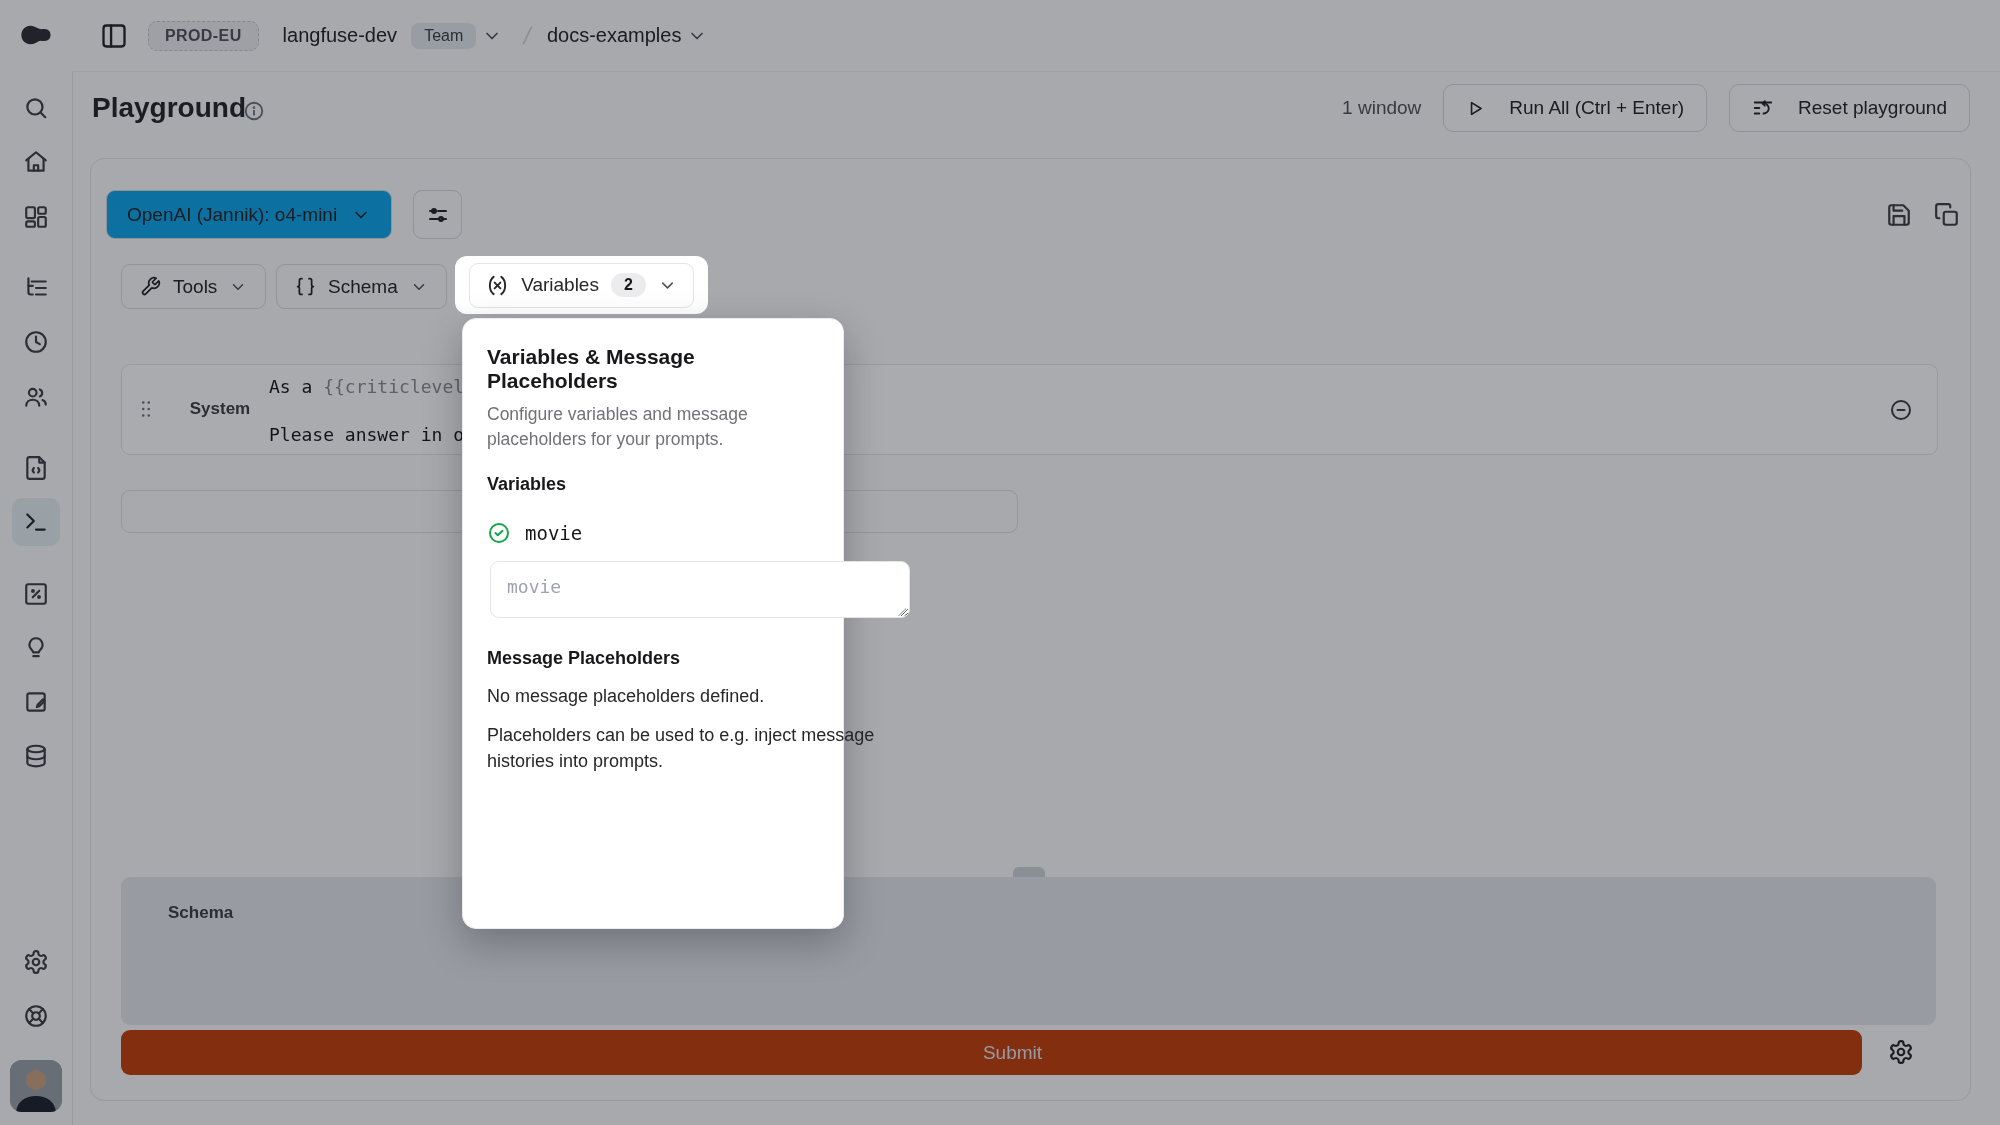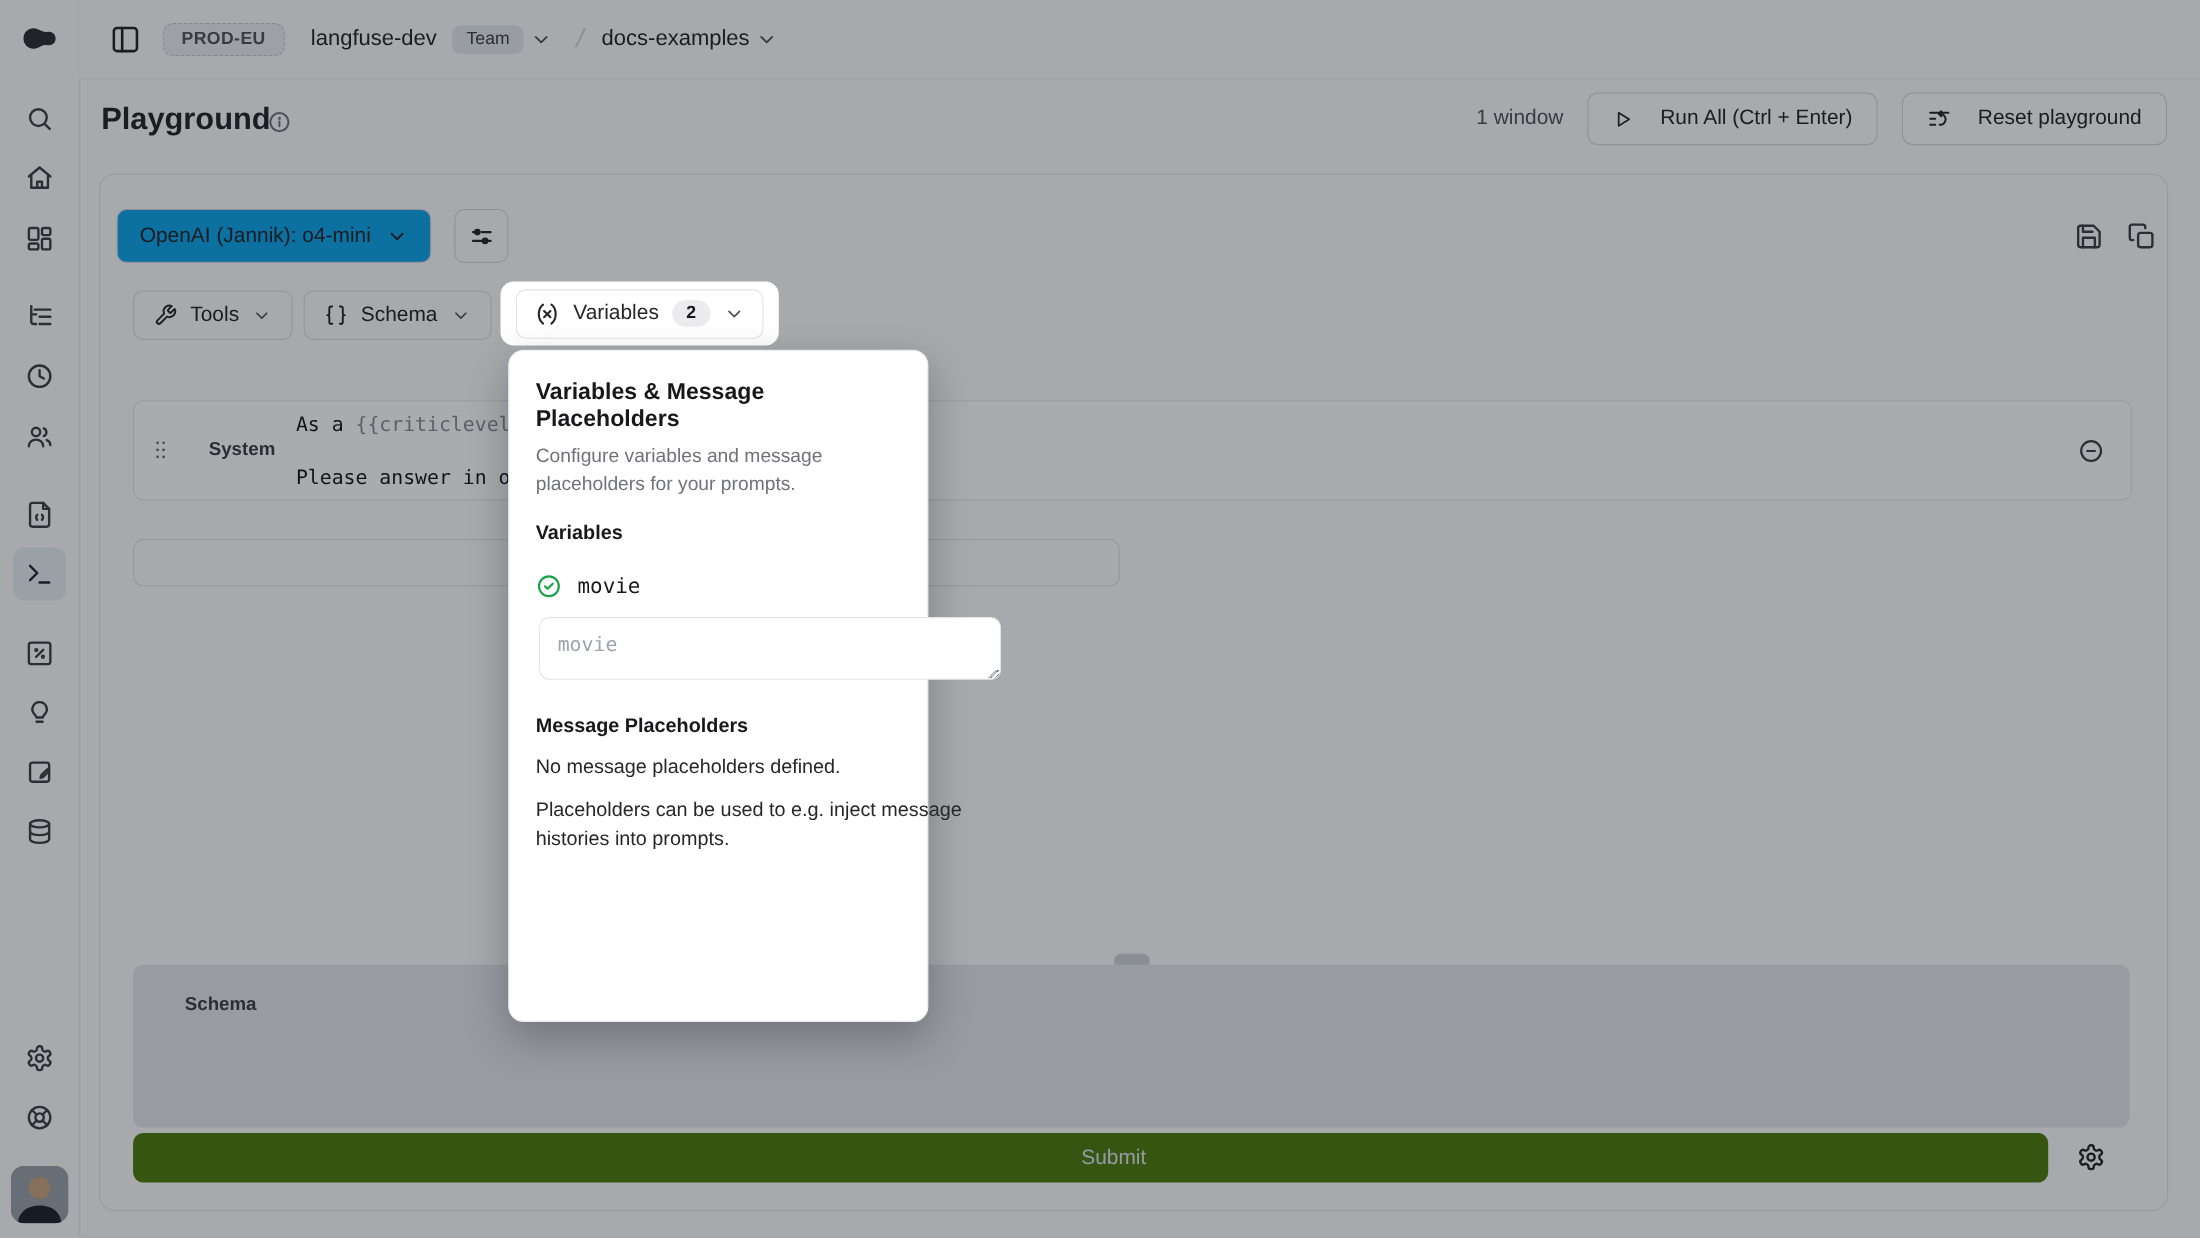--- a/index.html
+++ b/index.html
@@ -68,21 +68,21 @@
            background:transparent;display:flex;align-items:center;justify-content:center;gap:10px;
            font-size:18px;font-weight:500;color:#27272a;cursor:pointer;}
 
   .output-box{position:absolute;left:30px;top:718px;width:1815px;height:148px;background:#e3e6ea;
               border-radius:9px;}
   .output-label{position:absolute;left:47px;top:26px;font-size:17px;font-weight:700;color:#3f3f46;}
   .resize-pill{position:absolute;left:922px;top:708px;width:32px;height:18px;border-radius:6px;
                background:#cdd2d8;display:flex;align-items:center;justify-content:center;
                color:#5f6670;font-size:16px;letter-spacing:1px;cursor:row-resize;}
   .submit-btn{position:absolute;left:30px;top:871px;width:1741px;height:45px;border:none;border-radius:9px;
-              background:#4d7c0f;color:#dde4ee;font-size:19px;font-weight:500;cursor:pointer;
+              background:#c2410c;color:#dde4ee;font-size:19px;font-weight:500;cursor:pointer;
               font-family:"Liberation Sans",sans-serif;padding-left:48px;}
   .submit-gear{position:absolute;left:1797px;top:880px;color:#27272a;cursor:pointer;}
 
   
   .overlay{position:absolute;inset:0;background:rgba(10,13,20,0.34);z-index:10;}
   .var-trigger-card{position:absolute;left:455px;top:256px;width:253px;height:58px;background:#fff;
                     border-radius:12px;z-index:20;display:flex;align-items:center;justify-content:center;}
   .var-trigger{display:flex;align-items:center;gap:12px;height:45px;padding:0 16px;
                border:1px solid #e4e4e7;border-radius:9px;background:#fff;font-size:19px;
                font-weight:500;color:#27272a;cursor:pointer;}

